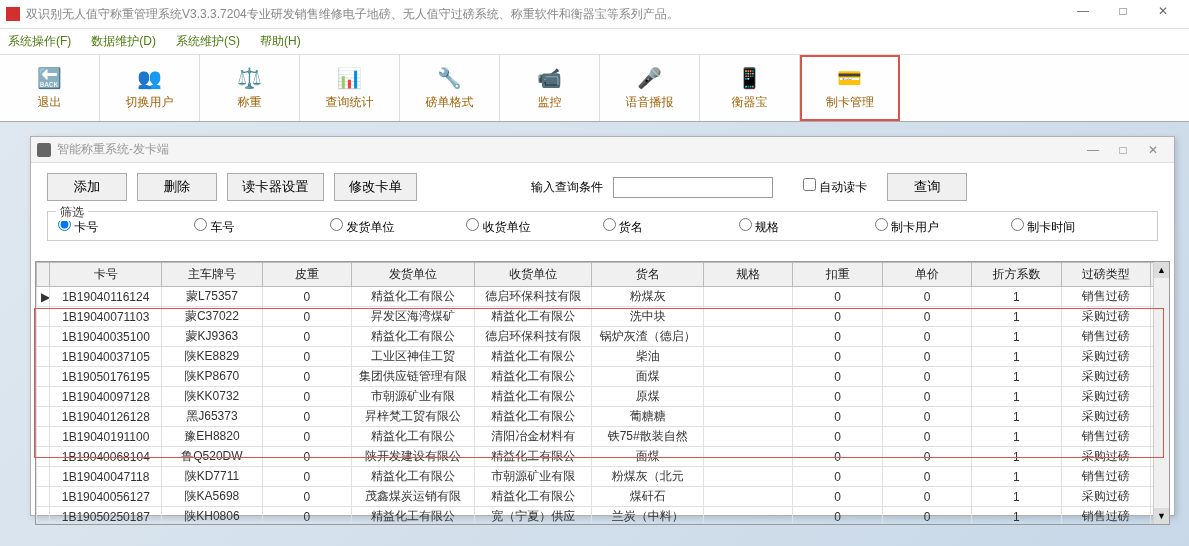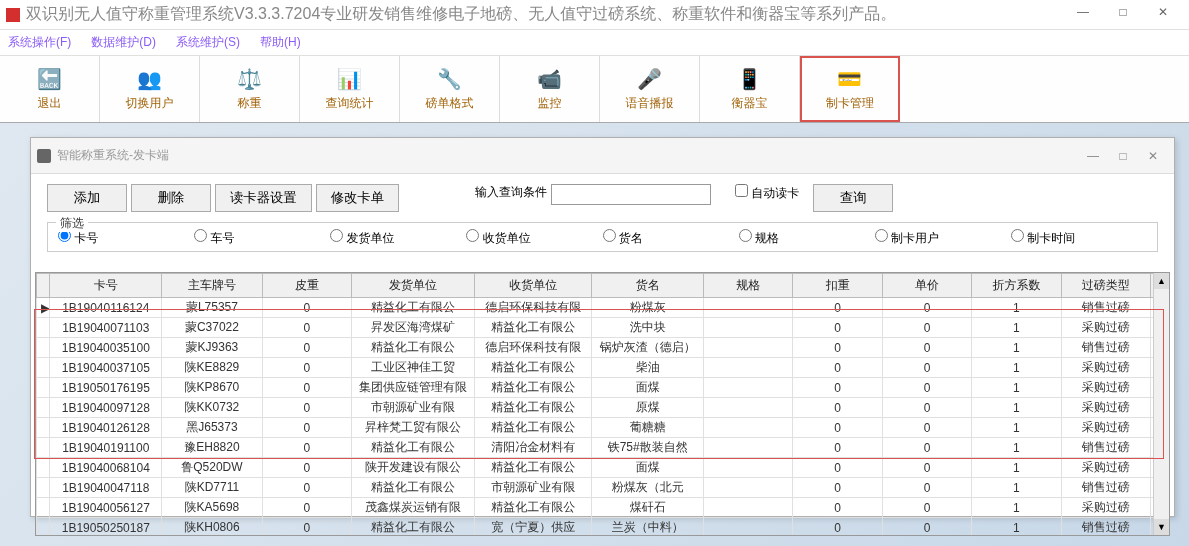--- a/index.html
+++ b/index.html
@@ -1,36 +1,36 @@
 <!DOCTYPE html>
 <html><head>
 <meta charset="utf-8">
 <style>
 * { box-sizing: border-box; margin: 0; padding: 0; }
 body { font-family: "Microsoft YaHei", SimSun, sans-serif; font-size: 12px; background: #fff; overflow: hidden; width: 1189px; height: 546px; position: relative; }
 .app-header { display: flex; align-items: center; padding: 4px 6px; border-bottom: 1px solid #e0e0e0; }
 .app-icon { width: 14px; height: 14px; background: #d32f2f; margin-right: 6px; }
-.app-title { color: #888; font-size: 16px; flex: 1; }
+.app-title { color: #888; font-size: 12px; flex: 1; }
 .win-btn { width: 40px; height: 20px; text-align: center; color: #666; cursor: pointer; }
 .menubar { display: flex; padding: 4px 8px; border-bottom: 1px solid #e0e0e0; }
-.menu-item { margin-right: 20px; color: #8b5cf6; cursor: pointer; }
+.menu-item { margin-right: 20px; color: #4d7c0f; cursor: pointer; }
 .toolbar { display: flex; background: #fefefe; border-bottom: 1px solid #aaa; }
 .tool-btn { width: 100px; height: 66px; display: flex; flex-direction: column; align-items: center; justify-content: center; border-right: 1px solid #ddd; cursor: pointer; }
 .tool-btn.active { border: 2px solid #d9534f; }
 .tool-ico { width: 30px; height: 24px; margin-bottom: 4px; display: flex; align-items: center; justify-content: center; font-size: 20px; }
 .tool-label { color: #a16207; }
 .bg-area { position: relative; width: 100%; height: calc(100% - 120px); background: linear-gradient(135deg,#dfe8f0 0%,#c8d8e8 100%); }
 .sub-window { position: absolute; left: 30px; top: 14px; width: 1145px; height: 380px; background: #fff; border: 1px solid #b0b0b0; box-shadow: 2px 2px 6px rgba(0,0,0,.15); }
-.sub-header { display: flex; align-items: center; height: 36px; padding: 0 6px; background: #f5f5f5; border-bottom: 1px solid #ddd; }
+.sub-header { display: flex; align-items: center; height: 26px; padding: 0 6px; background: #f5f5f5; border-bottom: 1px solid #ddd; }
 .sub-icon { width: 14px; height: 14px; background: #666; margin-right: 6px; border-radius: 2px; }
 .sub-title { flex: 1; color: #999; }
 .sub-winbtn { width: 30px; text-align: center; color: #888; cursor: pointer; }
-.action-bar { display: flex; align-items: flex-start; padding: 10px 16px; gap: 4px; }
+.action-bar { display: flex; align-items: center; padding: 10px 16px; gap: 10px; }
 .action-btn { min-width: 80px; padding: 4px 14px; border: 1px solid #aaa; background: #f0f0f0; cursor: pointer; }
-.search-label { margin-left: 72px; }
+.search-label { margin-left: 104px; }
 .search-input { width: 160px; border: 1px solid #999; padding: 2px 4px; }
 .checkbox-wrap { margin-left: 20px; }
 .filter-group { margin: 0 16px 20px; border: 1px solid #ccc; padding: 6px 10px 4px; position: relative; }
 .filter-legend { position: absolute; top: -8px; left: 8px; background: #fff; padding: 0 4px; color: #333; }
 .radio-row { display: flex; }
 .radio-item { flex: 1; }
 .table-wrap { position: relative; margin: 0 4px; border: 1px solid #999; height: 264px; overflow: hidden; }
 .data-table { width: 100%; border-collapse: collapse; table-layout: fixed; }
 .data-table th { background: #f0f0f0; border: 1px solid #bbb; padding: 3px 2px; font-weight: normal; color: #222; }
 .data-table td { border: 1px solid #e0e0e0; padding: 1px 4px; color: #333; white-space: nowrap; overflow: hidden; text-align: center; }

